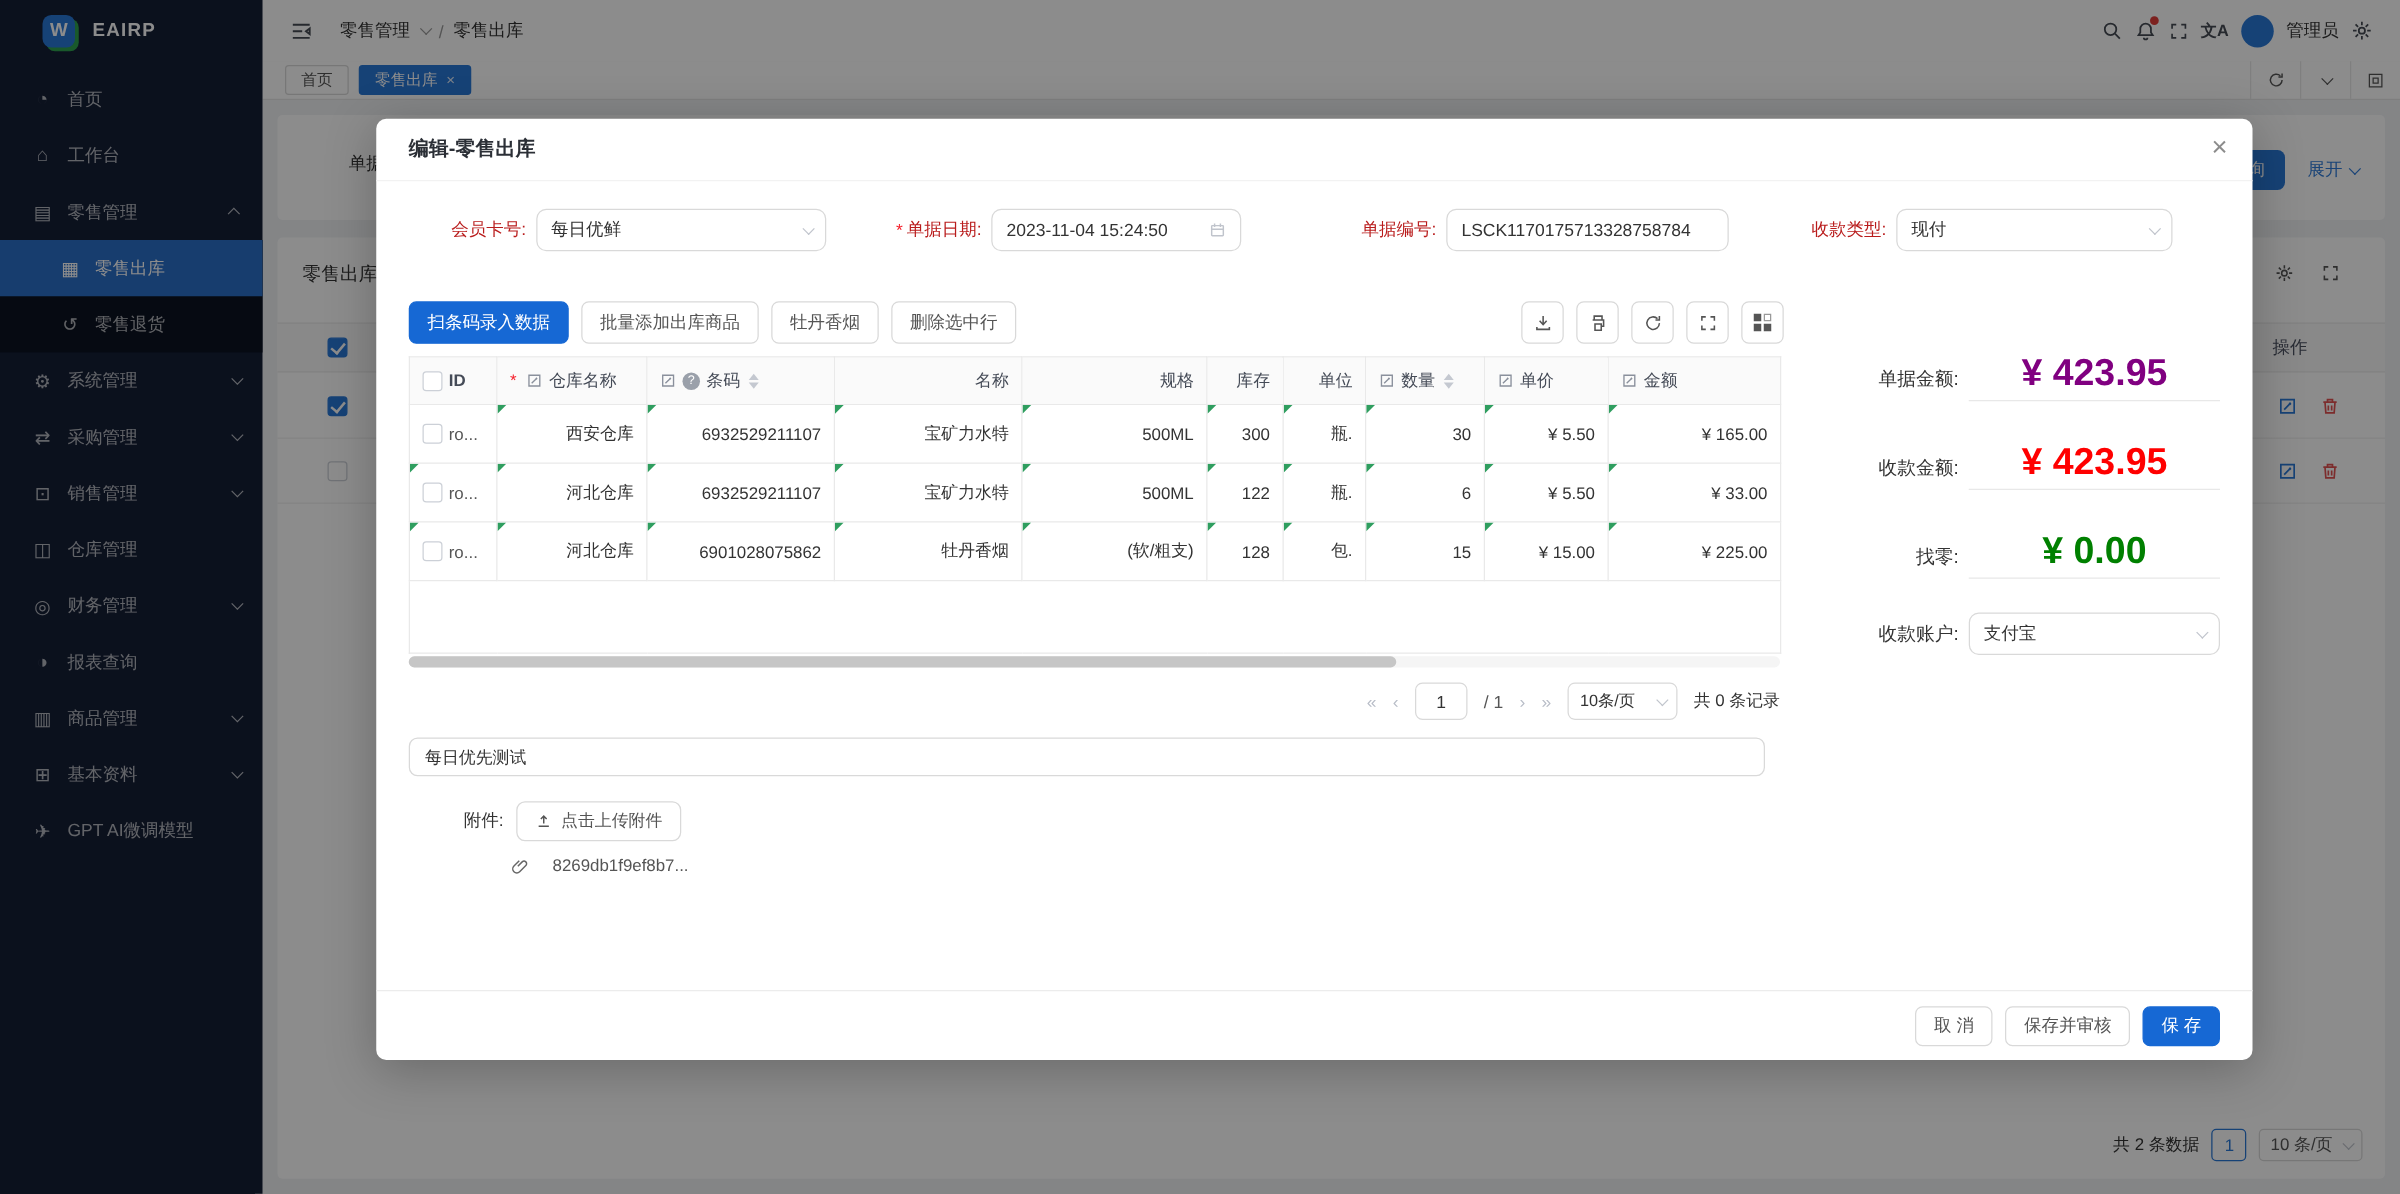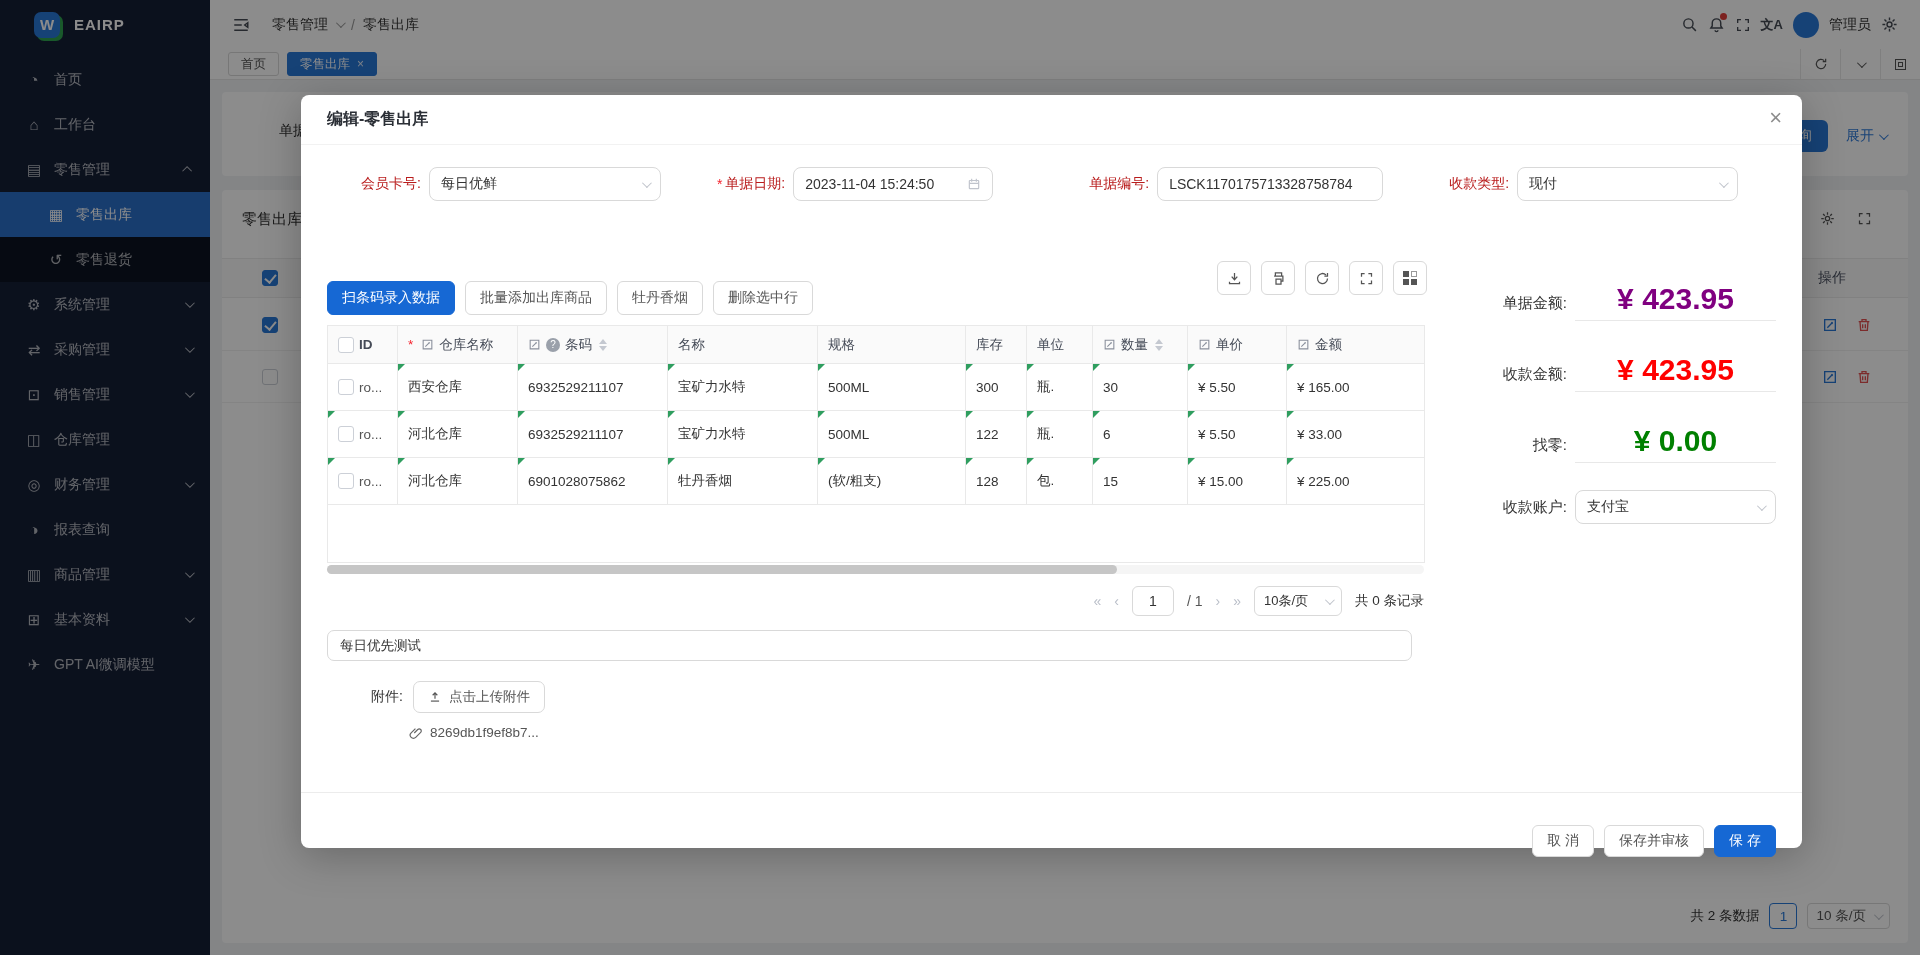--- a/index.html
+++ b/index.html
@@ -83,29 +83,29 @@
   .ctl { height:34px; border:1px solid #d9d9d9; border-radius:8px; display:flex; align-items:center; padding:0 11px; color:#333; font-size:14px; background:#fff; }
   .ctl .val { flex:1; white-space:nowrap; overflow:hidden; }
   .caret { color:#c0c4cc; }
   .w-member { width:232px; } .w-date { width:200px; } .w-bill { width:226px; } .w-pay { width:221px; }
   .ml1 { margin-left:56px; } .ml2 { margin-left:96px; } .ml3 { margin-left:66px; }
 
   .main { display:flex; }
   .left { width:1100px; }
   .toolbar { display:flex; align-items:center; gap:10px; margin-bottom:10px; }
   .btn { height:34px; border-radius:6px; padding:0 14px; display:flex; align-items:center; justify-content:center;
-    border:1px solid #d9d9d9; background:#fff; color:#555; font-size:14px; cursor:pointer; white-space:nowrap;margin-top:40px; }
+    border:1px solid #d9d9d9; background:#fff; color:#555; font-size:14px; cursor:pointer; white-space:nowrap; }
   .btn.primary { background:#1668d4; border-color:#1668d4; color:#fff; }
   .tb-spacer { flex:1; }
   .ibtn { width:34px; height:34px; border:1px solid #d9d9d9; border-radius:6px; display:flex; align-items:center; justify-content:center; color:#555; background:#fff; cursor:pointer; }
   .grid-ic { display:grid; grid-template-columns:6px 6px; grid-template-rows:6px 6px; gap:2px; }
   .grid-ic i { background:#555; } .grid-ic i.lite { background:#fff; border:1px solid #999; }
 
   table.grid { border-collapse:collapse; table-layout:fixed; width:1097px; }
-  .grid th, .grid td { border:1px solid #e9e9e9; padding:0 10px; text-align:left; position:relative; overflow:hidden; white-space:nowrap; }
+  .grid th, .grid td { border:1px solid #e9e9e9; padding:0 10px; text-align:right; position:relative; overflow:hidden; white-space:nowrap; }
   .grid th { height:38px; background:#fafafa; color:#454b57; font-weight:normal; font-size:13.5px; }
   .grid td { height:47px; font-size:13.5px; color:#333; }
   .hflex { display:flex; align-items:center; gap:5px; }
   td.mark:before, .grid td.mark:before { content:""; position:absolute; left:0; top:0; border-top:7px solid #2f9e5f; border-right:7px solid transparent; }
   .help { width:14px; height:14px; border-radius:50%; background:#9aa0aa; color:#fff; font-size:10px; display:inline-flex; align-items:center; justify-content:center; }
   .sort { display:inline-flex; flex-direction:column; gap:2px; margin-left:2px; }
   .sort i { width:0; height:0; border-left:4.5px solid transparent; border-right:4.5px solid transparent; }
   .sort .u { border-bottom:5px solid #c4c8d0; } .sort .d { border-top:5px solid #c4c8d0; }
   .eic { color:#8a909c; }
   .idtx { color:#555; }
@@ -116,21 +116,21 @@
 
   .pager { display:flex; justify-content:flex-end; align-items:center; gap:13px; margin-top:12px; width:1097px; color:#555; }
   .arr { color:#b9bec8; font-size:14px; cursor:pointer; }
   .pg-input { width:42px; height:30px; border:1px solid #d9d9d9; border-radius:6px; display:flex; align-items:center; justify-content:center; color:#333; }
   .pg-sel { width:88px; height:30px; border:1px solid #d9d9d9; border-radius:6px; display:flex; align-items:center; justify-content:space-between; padding:0 9px; font-size:13px; color:#333; }
   .pg-total { font-size:13.5px; color:#333; }
 
   .remark { margin-top:14px; width:1085px; height:31px; border:1px solid #d9d9d9; border-radius:7px; display:flex; align-items:center; padding:0 12px; font-size:13.5px; color:#333; }
   .attach { margin-top:20px; padding-left:44px; display:flex; align-items:center; gap:10px;text-align:right; }
   .upload-btn { height:32px; border:1px solid #d9d9d9; border-radius:7px; padding:0 14px; display:flex; align-items:center; gap:7px; color:#555; font-size:13.5px; cursor:pointer; background:#fff; }
-  .fileline { margin-top:12px; padding-left:82px; display:flex; align-items:center; gap:7px; color:#555; font-size:13.5px; }
+  .fileline { margin-top:12px; padding-left:82px; display:flex; align-items:center; gap:19px; color:#555; font-size:13.5px; }
 
   .right { flex:1; padding-left:40px; padding-top:36px; }
   .srow { display:flex; align-items:flex-end; margin-bottom:27px; }
   .srow .slab { width:100px; text-align:right; font-size:15px; color:#333; padding-bottom:8px; white-space:nowrap; }
   .sfield { flex:1; margin-left:8px; border-bottom:1px solid #e8e8e8; text-align:center; font-size:30px; font-weight:bold; padding-bottom:4px; height:44px; display:flex; align-items:flex-end; justify-content:center; }
   .purple { color:#800080; } .red { color:#ff0000; } .green { color:#008000; }
   .srow.acc { align-items:center; margin-top:24px; }
   .srow.acc .slab { padding-bottom:0; }
   .acc-sel { flex:1; margin-left:8px; }
 

